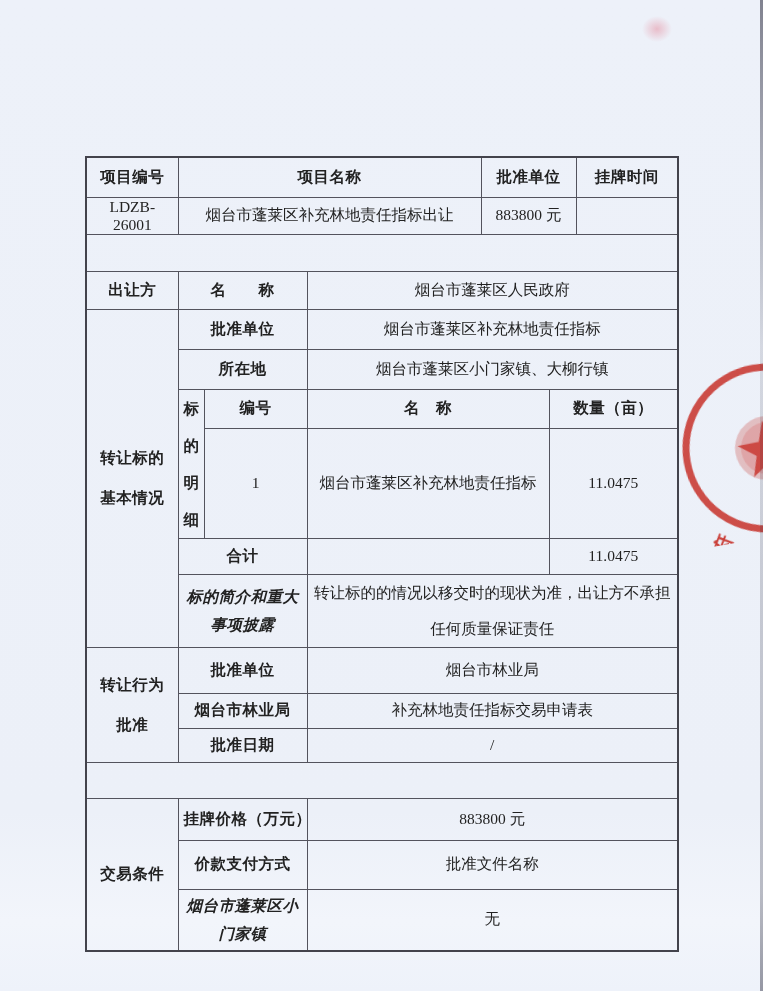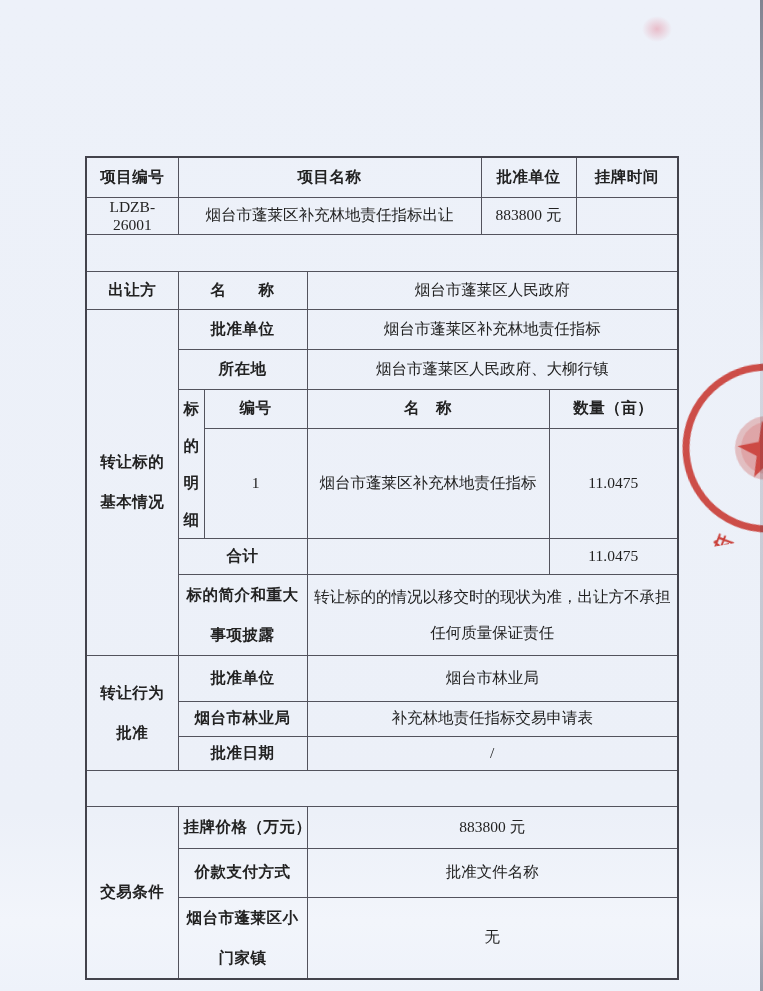--- a/index.html
+++ b/index.html
@@ -25,21 +25,21 @@
     border:1px solid #53535d;
     text-align:center;vertical-align:middle;
     font-size:15.5px;color:#222;
     padding:0 5px;overflow:hidden;
   }
   td.lbl{font-weight:bold;color:#131313;font-size:15px;letter-spacing:.5px;}
   td.nowrap{white-space:nowrap;padding:0 1px;font-family:Liberation Mono, monospace;}
   td.pre{white-space:pre-line;line-height:40px;}
   td.vert{padding:0;line-height:37px;word-break:break-all;font-weight:bold;font-size:15px;font-family:Liberation Serif, serif;}
   td.brief{text-align:left;line-height:36px;padding:0 10px;}
-  td.wraplbl{line-height:40px;padding:0 8px;}
+  td.wraplbl{line-height:28px;padding:0 8px;font-style:italic;}
   .spacer td{border-left:none;border-right:none;}
   .spacer td:first-child{border-left:1px solid #53535d;}
   .spacer td:last-child{border-right:1px solid #53535d;}
   
   .seal{
     position:absolute;left:679px;top:360px;width:176px;height:176px;
     opacity:.88;mix-blend-mode:multiply;
     transform:rotate(-10deg);
     filter:blur(.4px);
   }
@@ -95,21 +95,21 @@
       </tr>
 
       <tr style="height:40px">
         <td class="lbl pre" rowspan="6">转让标的
 基本情况</td>
         <td class="lbl" colspan="2">批准单位</td>
         <td colspan="4">烟台市蓬莱区补充林地责任指标</td>
       </tr>
       <tr style="height:40px">
         <td class="lbl" colspan="2">所在地</td>
-        <td colspan="4">烟台市蓬莱区人民政府、大柳行镇</td>
+        <td colspan="4">烟台市蓬莱区小门家镇、大柳行镇</td>
       </tr>
 
       <tr style="height:39px">
         <td class="vert" rowspan="2">标的明细</td>
         <td class="lbl">编号</td>
         <td class="lbl" colspan="2">名　称</td>
         <td class="lbl nowrap" colspan="2">数量（亩）</td>
       </tr>
 
       <tr style="height:109px">

